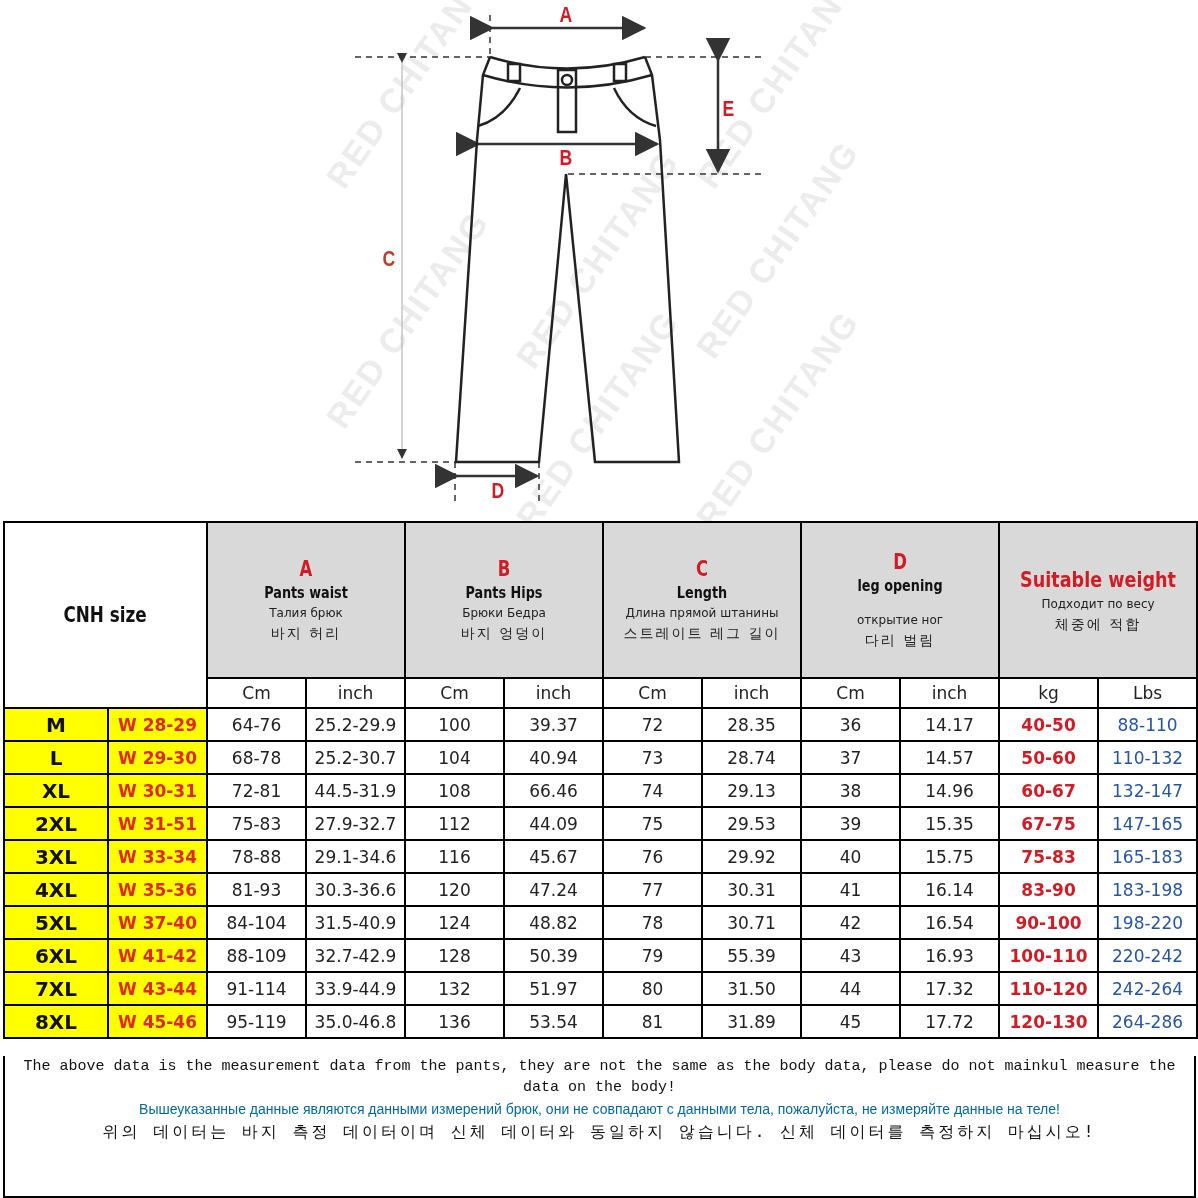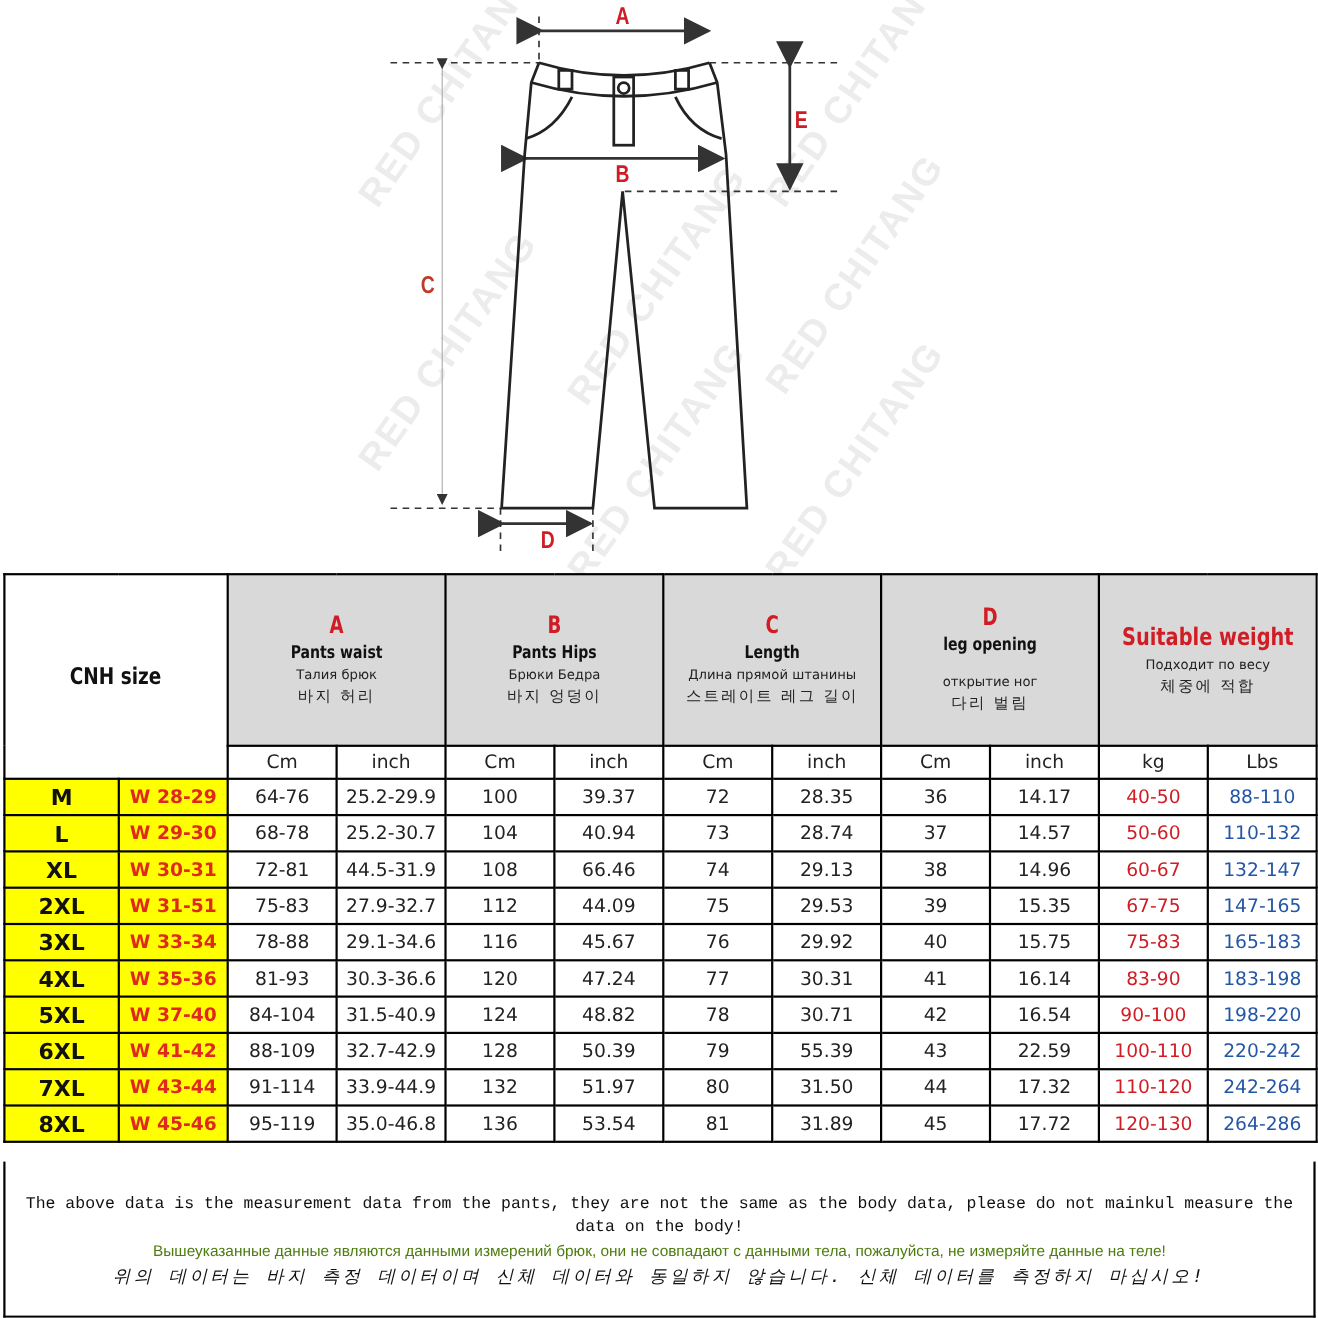--- a/index.html
+++ b/index.html
@@ -14,27 +14,27 @@
   .hdr { background:#d9d9d9; }
   .hdr .letter { color:#d01c24; font-weight:bold; font-size:22px; transform:scaleX(0.75); display:block; line-height:26px; }
   .hdr .en { font-weight:bold; font-size:16px; transform:scaleX(0.8); display:block; line-height:22px; color:#111; }
   .hdr .ru { font-size:12px; display:block; line-height:18px; color:#222; }
   .hdr .ko { font-size:14px; display:block; line-height:22px; color:#222; letter-spacing:2px; }
   .hdr .weight-title { color:#d01c24; font-weight:bold; font-size:22px; transform:scaleX(0.8); display:block; line-height:30px; }
   .cnh { font-weight:bold; font-size:21px; transform:scaleX(0.8); display:inline-block; color:#111; }
   .unit td { height:28px; }
   .size-cell { background:#ffff00; font-weight:bold; font-size:20px !important; color:#111 !important; }
   .w-cell { background:#ffff00; color:#e0281e !important; font-weight:bold; }
-  .kg { color:#d01c24 !important; font-weight:normal; }
+  .kg { color:#d01c24 !important; font-weight:bold; }
   .lbs { color:#2456a6 !important; font-weight:normal; }
   tr.data td { height:31px; }
   .note { position:absolute; left:3px; top:1056px; width:1189px; height:140px; border:2px solid #000; border-top:none; text-align:center; }
-  .note .en { font-family:"Liberation Mono", monospace; font-size:15px; color:#111; line-height:21px; margin-top:28px; padding:0 16px; }
-  .note .ru { font-size:14px; color:#4d7c0f; line-height:22px; }
-  .note .ko { font-size:16px; color:#111; line-height:24px; letter-spacing:3px; font-family:"DejaVu Sans Mono", monospace;font-style:italic; }
+  .note .en { font-family:"Liberation Mono", monospace; font-size:15px; color:#111; line-height:21px; padding:0 16px; }
+  .note .ru { font-size:14px; color:#0369a1; line-height:22px; }
+  .note .ko { font-size:16px; color:#111; line-height:24px; letter-spacing:3px; font-family:"DejaVu Sans Mono", monospace; }
 </style>
 </head>
 <body>
 
 <div class="diagram">
   <div class="watermark" style="left:280px;top:60px;">RED CHITANG</div>
   <div class="watermark" style="left:650px;top:60px;">RED CHITANG</div>
   <div class="watermark" style="left:280px;top:300px;">RED CHITANG</div>
   <div class="watermark" style="left:470px;top:240px;">RED CHITANG</div>
   <div class="watermark" style="left:650px;top:230px;">RED CHITANG</div>
@@ -245,21 +245,21 @@
       <tr class="data">
         <td class="size-cell">6XL</td>
         <td class="w-cell">W 41-42</td>
         <td>88-109</td>
         <td>32.7-42.9</td>
         <td>128</td>
         <td>50.39</td>
         <td>79</td>
         <td>55.39</td>
         <td>43</td>
-        <td>22.59</td>
+        <td>16.93</td>
         <td class="kg">100-110</td>
         <td class="lbs">220-242</td>
       </tr>
       <tr class="data">
         <td class="size-cell">7XL</td>
         <td class="w-cell">W 43-44</td>
         <td>91-114</td>
         <td>33.9-44.9</td>
         <td>132</td>
         <td>51.97</td>

